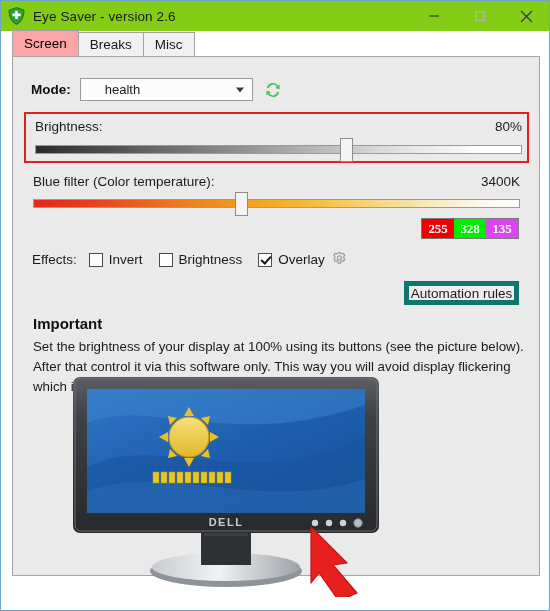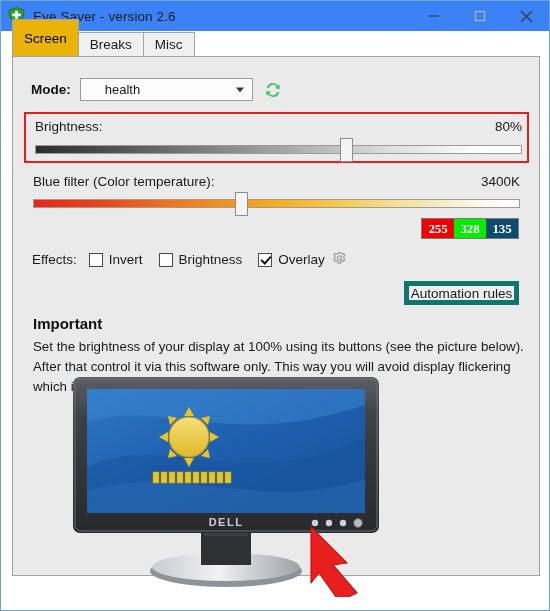--- a/index.html
+++ b/index.html
@@ -15,21 +15,21 @@
     width: 550px; height: 611px;
     background: #ffffff;
     border: 1px solid #6ca5c8;
     overflow: hidden;
   }
 
   
   #titlebar {
     position: relative;
     height: 30px;
-    background: #3b82f6;
+    background: #84cc16;
     display: flex;
     align-items: center;
   }
   #shield-icon { margin-left: 7px; width: 17px; height: 18px; display:block; }
   #title-text {
     margin-left: 8px;
     font-size: 13.5px;
     color: #1a1a1a;
     letter-spacing: 0.1px;
     white-space: nowrap;
@@ -59,22 +59,22 @@
     display: flex; align-items: center;
     font-size: 13.5px;
     color: #1a1a1a;
     border: 1px solid #a4a4a4;
     border-bottom: none;
     background: #f0f0f0;
     margin-right: -1px;
     position: relative;
   }
   .tab.active {
-    background: #eab308;
-    height: 37px;
+    background: #fca5a5;
+    height: 26px;
     z-index: 3;
     color: #000;
   }
 
   
   #panel {
     position: absolute;
     left: 11px; top: 55px;
     width: 528px; height: 520px;
     background: #eaeaea;
@@ -158,21 +158,21 @@
   }
   .rgb-badge {
     width: 32px; height: 19px;
     display: flex; align-items: center; justify-content: center;
     font-size: 13px; font-weight: bold; color: #ffffff;
     letter-spacing: -0.2px;
     font-family: Liberation Serif, serif;
   }
   #rgb-r { background: #f20000; }
   #rgb-g { background: #00ee00; }
-  #rgb-b { background: #0c4a6e; }
+  #rgb-b { background: #d946ef; }
 
   
   #effects-row {
     position: absolute; left: 19px; top: 194px;
     display: flex; align-items: center;
     font-size: 13.5px; color: #1a1a1a;
   }
   #effects-label { margin-right: 12px; }
   .chkwrap { display: flex; align-items: center; margin-right: 16px; }
   .chkbox {

